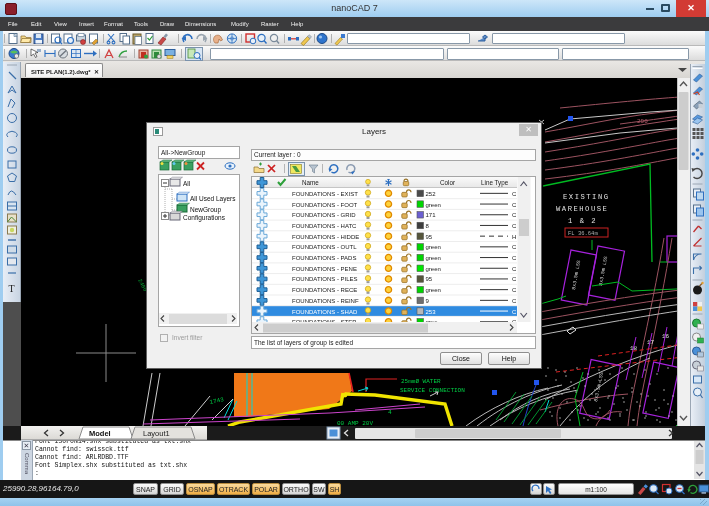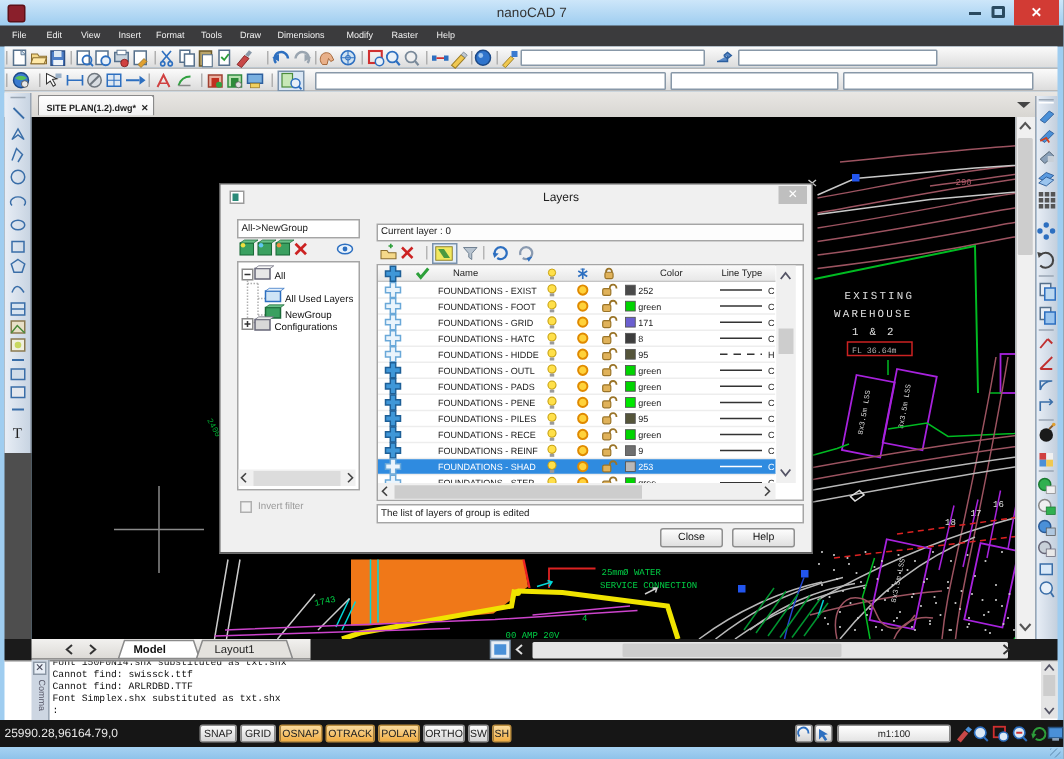--- a/index.html
+++ b/index.html
@@ -629,21 +629,21 @@
 :</div>
     </div>
 <div class="abs" style="left:694px;top:441px;width:11px;height:38px;background:#e4e4e4;"></div>
 <svg class="abs" style="left:694px;top:441px;" width="11" height="38">
       <path d="M2.5 6 l3 -3.5 l3 3.5" fill="none" stroke="#556" stroke-width="1.2"></path>
       <rect x="1.5" y="9" width="8" height="14" fill="#cdcdcd"></rect>
       <path d="M2.5 31 l3 3.5 l3 -3.5" fill="none" stroke="#556" stroke-width="1.2"></path>
     </svg>
 
 <div id="status" class="abs"></div>
-<div class="abs" style="left:3px;top:484px;font-size:8px;color:#e8e8e8;">25990.28,96164.79,0</div>
+<div class="abs" style="left:3px;top:484px;font-size:8px;color:#e8e8e8;font-style:italic;">25990.28,96164.79,0</div>
 <div class="sbtn" style="left:133px;width:25px;">SNAP</div>
 <div class="sbtn" style="left:160px;width:24px;">GRID</div>
 <div class="sbtn on" style="left:186px;width:29px;">OSNAP</div>
 <div class="sbtn on" style="left:217px;width:33px;">OTRACK</div>
 <div class="sbtn on" style="left:252px;width:28px;">POLAR</div>
 <div class="sbtn" style="left:282px;width:28px;">ORTHO</div>
 <div class="sbtn" style="left:312px;width:14px;">SW</div>
 <div class="sbtn on" style="left:328px;width:13px;">SH</div>
 <div class="sbtn" style="left:530px;width:12px;"></div>
 <div class="sbtn" style="left:543px;width:12px;"></div>

